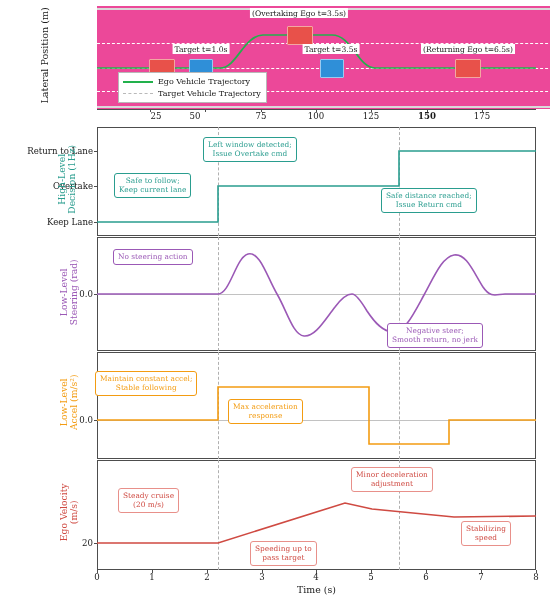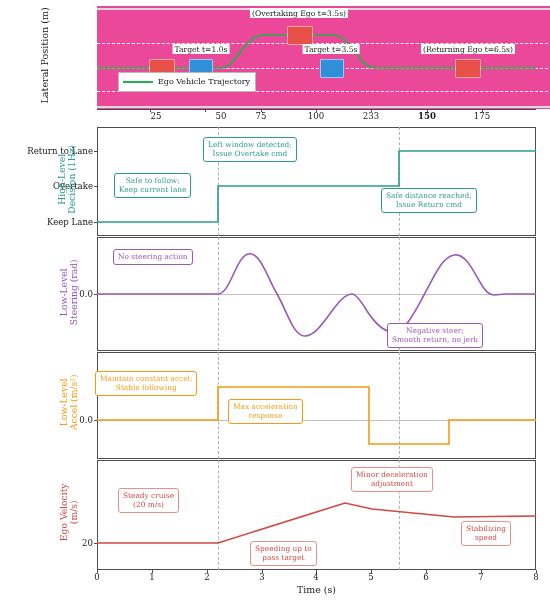--- a/index.html
+++ b/index.html
@@ -70,31 +70,35 @@
       <div class="scene-tag" style="left:202px;top:2px;">(Overtaking Ego t=3.5s)</div>
       <div class="scene-tag" style="left:104px;top:38px;">Target t=1.0s</div>
       <div class="scene-tag" style="left:234px;top:38px;">Target t=3.5s</div>
       <div class="scene-tag" style="left:371px;top:38px;">(Returning Ego t=6.5s)</div>
 
       <div class="legend" style="left:21px;top:66px;">
         <div class="legend-row">
           <span class="lgl" style="border-top:2px solid #22b14c;"></span>
           <span>Ego Vehicle Trajectory</span>
         </div>
+        <div class="legend-row">
+          <span class="lgl" style="border-top:1.6px dashed #b9b9b9;"></span>
+          <span>Target Vehicle Trajectory</span>
+        </div>
       </div>
     </div>
 
     <div class="ylab" style="left:-152px;top:44px;width:200px;transform:rotate(-90deg);font-size:9.6px;">Lateral Position (m)</div>
 
     <div class="tickmark" style="left:0;top:103px;width:439px;height:1.1px;"></div>
     <div class="xtick" style="left:53px;top:105px;margin-left:6px;">25</div>
-    <div class="xtick" style="left:124px;top:105px;">50</div>
+    <div class="xtick" style="left:98px;top:105px;">50</div>
     <div class="xtick" style="left:164px;top:105px;">75</div>
     <div class="xtick" style="left:219px;top:105px;">100</div>
-    <div class="xtick" style="left:274px;top:105px;">233</div>
+    <div class="xtick" style="left:274px;top:105px;">125</div>
     <div class="xtick" style="left:330px;top:105px;font-weight:bold;">150</div>
     <div class="xtick" style="left:385px;top:105px;">175</div>
     <div class="tickmark" style="left:53px;top:103px;width:1px;height:3px;"></div>
     <div class="tickmark" style="left:108px;top:103px;width:1px;height:3px;"></div>
     <div class="tickmark" style="left:164px;top:103px;width:1px;height:3px;"></div>
     <div class="tickmark" style="left:219px;top:103px;width:1px;height:3px;"></div>
     <div class="tickmark" style="left:274px;top:103px;width:1px;height:3px;"></div>
     <div class="tickmark" style="left:330px;top:103px;width:1px;height:3px;"></div>
     <div class="tickmark" style="left:385px;top:103px;width:1px;height:3px;"></div>
   </div>

